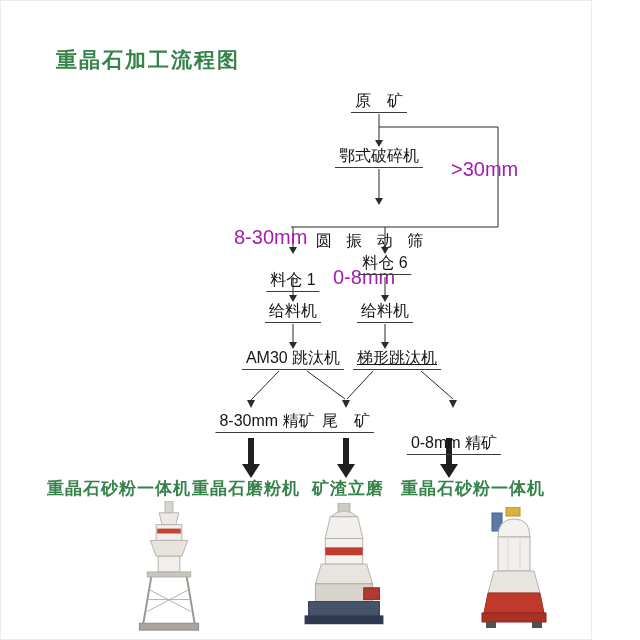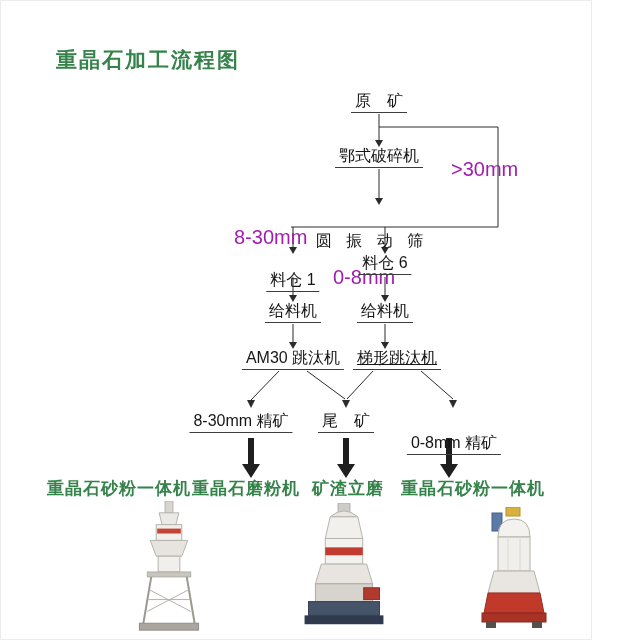--- a/index.html
+++ b/index.html
@@ -79,21 +79,21 @@
 
   <div class="node" style="left:292px;top:254px;margin-top:17px;">料仓 1</div>
   <div class="node" style="left:384px;top:254px;">料仓 6</div>
 
   <div class="node" style="left:292px;top:302px;">给料机</div>
   <div class="node" style="left:384px;top:302px;">给料机</div>
 
   <div class="node" style="left:292px;top:349px;">AM30 跳汰机</div>
   <div class="node" style="left:396px;top:349px;text-decoration:underline;">梯形跳汰机</div>
 
-  <div class="node" style="left:240px;top:412px;">8-30mm 精矿</div>
+  <div class="node" style="left:266px;top:412px;">8-30mm 精矿</div>
   <div class="node" style="left:345px;top:412px;">尾　矿</div>
   <div class="node" style="left:453px;top:434px;">0-8mm 精矿</div>
 
   <div class="product" style="left:118px;top:480px;">重晶石砂粉一体机</div>
   <div class="product" style="left:245px;top:480px;">重晶石磨粉机</div>
   <div class="product" style="left:347px;top:480px;">矿渣立磨</div>
   <div class="product" style="left:472px;top:480px;">重晶石砂粉一体机</div>
 
   <svg class="machine" style="left:118px;top:500px;" width="100" height="138" viewBox="0 0 100 140">
     <rect x="46" y="0" width="8" height="12" fill="#d8d5d0" stroke="#b6b2ac"></rect>

